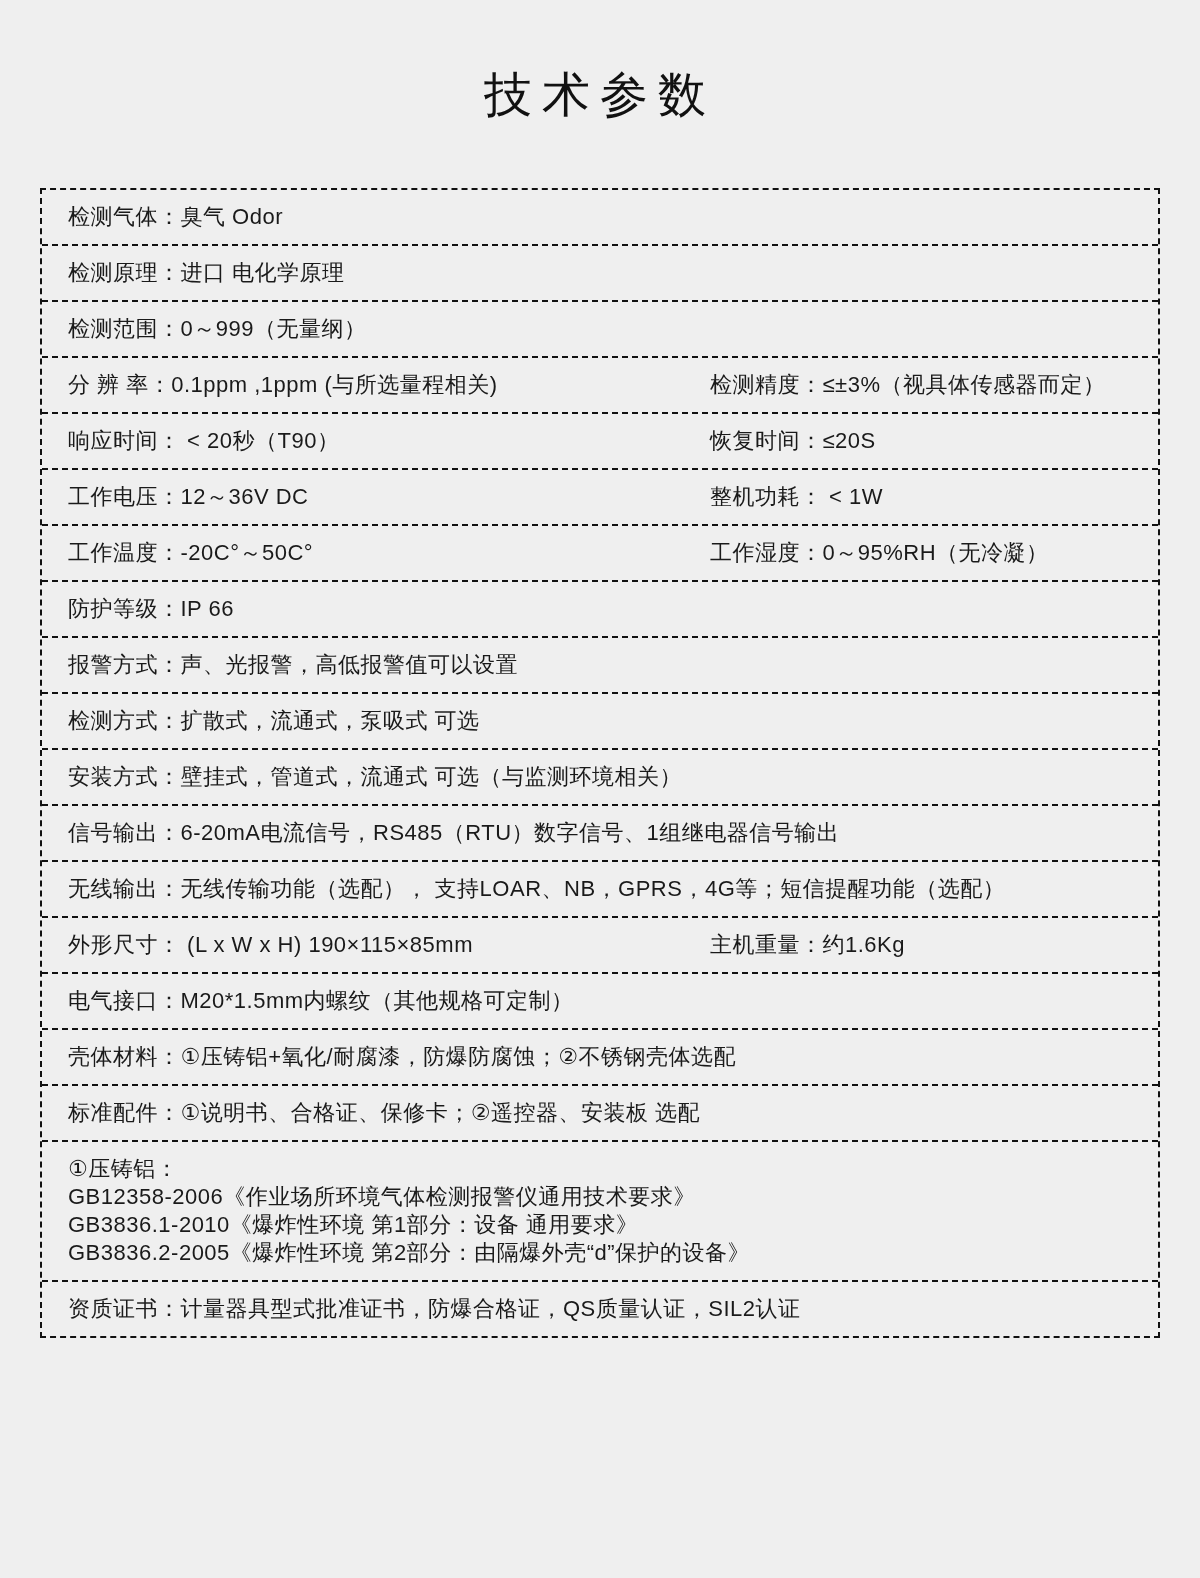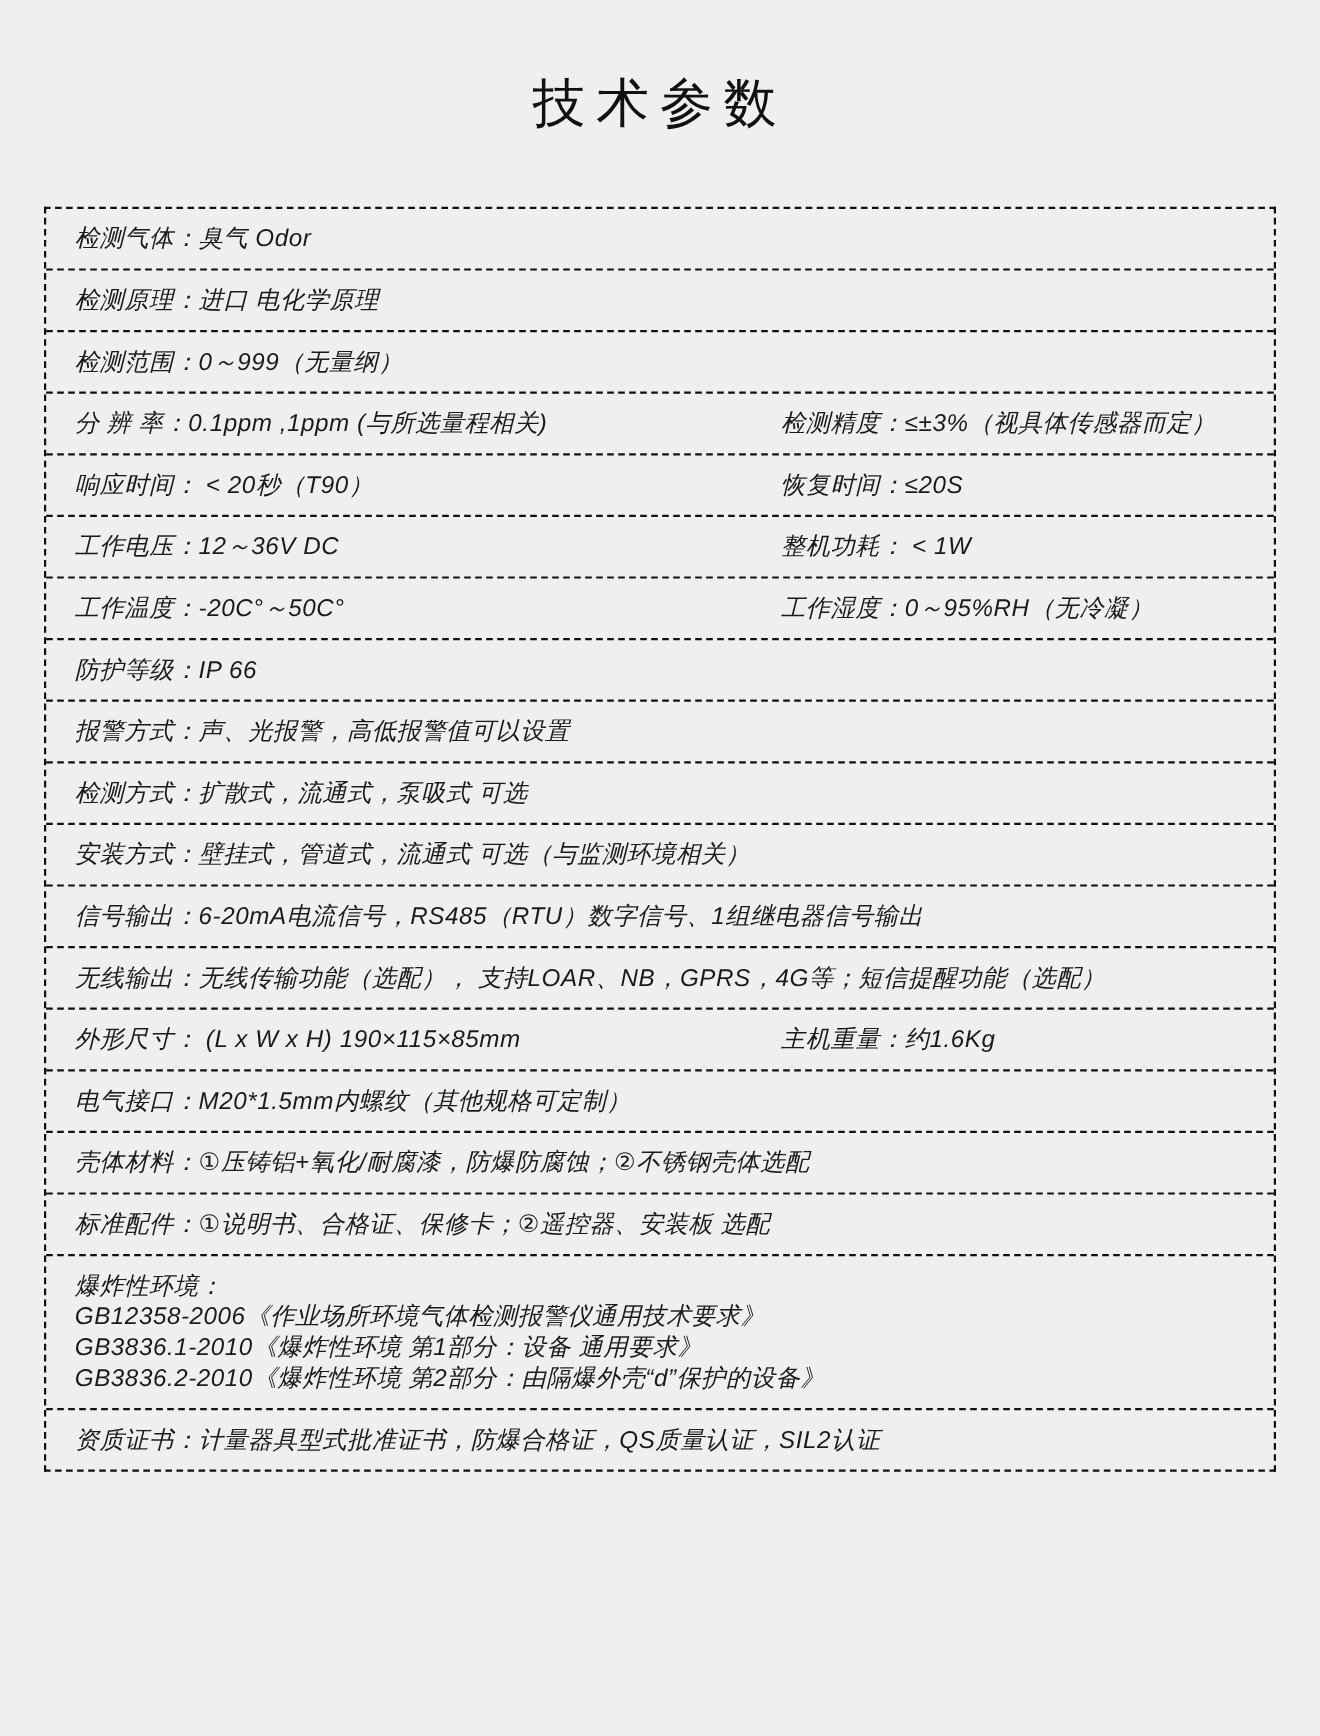--- a/index.html
+++ b/index.html
@@ -37,21 +37,20 @@
     left: 40px;
     top: 188px;
     width: 1120px;
     border: 2px dashed #111;
   }
   .row {
     display: flex;
     align-items: center;
     border-top: 2px dashed #111;
     padding: 0 26px;
-    font-style: italic;
   }
   .row:first-child { border-top: none; }
   .cell {
     padding: 13px 0;
     font-size: 22px;
     line-height: 28px;
     letter-spacing: 0.5px;
   }
   .row.two-col .cell:first-child { width: 642px; flex: none; }
   .row.two-col .cell:nth-child(2) { flex: 1; }
@@ -158,24 +157,24 @@
           <div class="line">壳体材料：①压铸铝+氧化/耐腐漆，防爆防腐蚀；②不锈钢壳体选配</div>
         </div>
       </div>
       <div class="row">
         <div class="cell">
           <div class="line">标准配件：①说明书、合格证、保修卡；②遥控器、安装板 选配</div>
         </div>
       </div>
       <div class="row">
         <div class="cell">
-          <div class="line">爆炸性环境：</div>
+          <div class="line">①压铸铝：</div>
           <div class="line">GB12358-2006《作业场所环境气体检测报警仪通用技术要求》</div>
           <div class="line">GB3836.1-2010《爆炸性环境 第1部分：设备 通用要求》</div>
-          <div class="line">GB3836.2-2010《爆炸性环境 第2部分：由隔爆外壳“d”保护的设备》</div>
+          <div class="line">GB3836.2-2005《爆炸性环境 第2部分：由隔爆外壳“d”保护的设备》</div>
         </div>
       </div>
       <div class="row">
         <div class="cell">
           <div class="line">资质证书：计量器具型式批准证书，防爆合格证，QS质量认证，SIL2认证</div>
         </div>
       </div>
     </div>
 </div>
 

